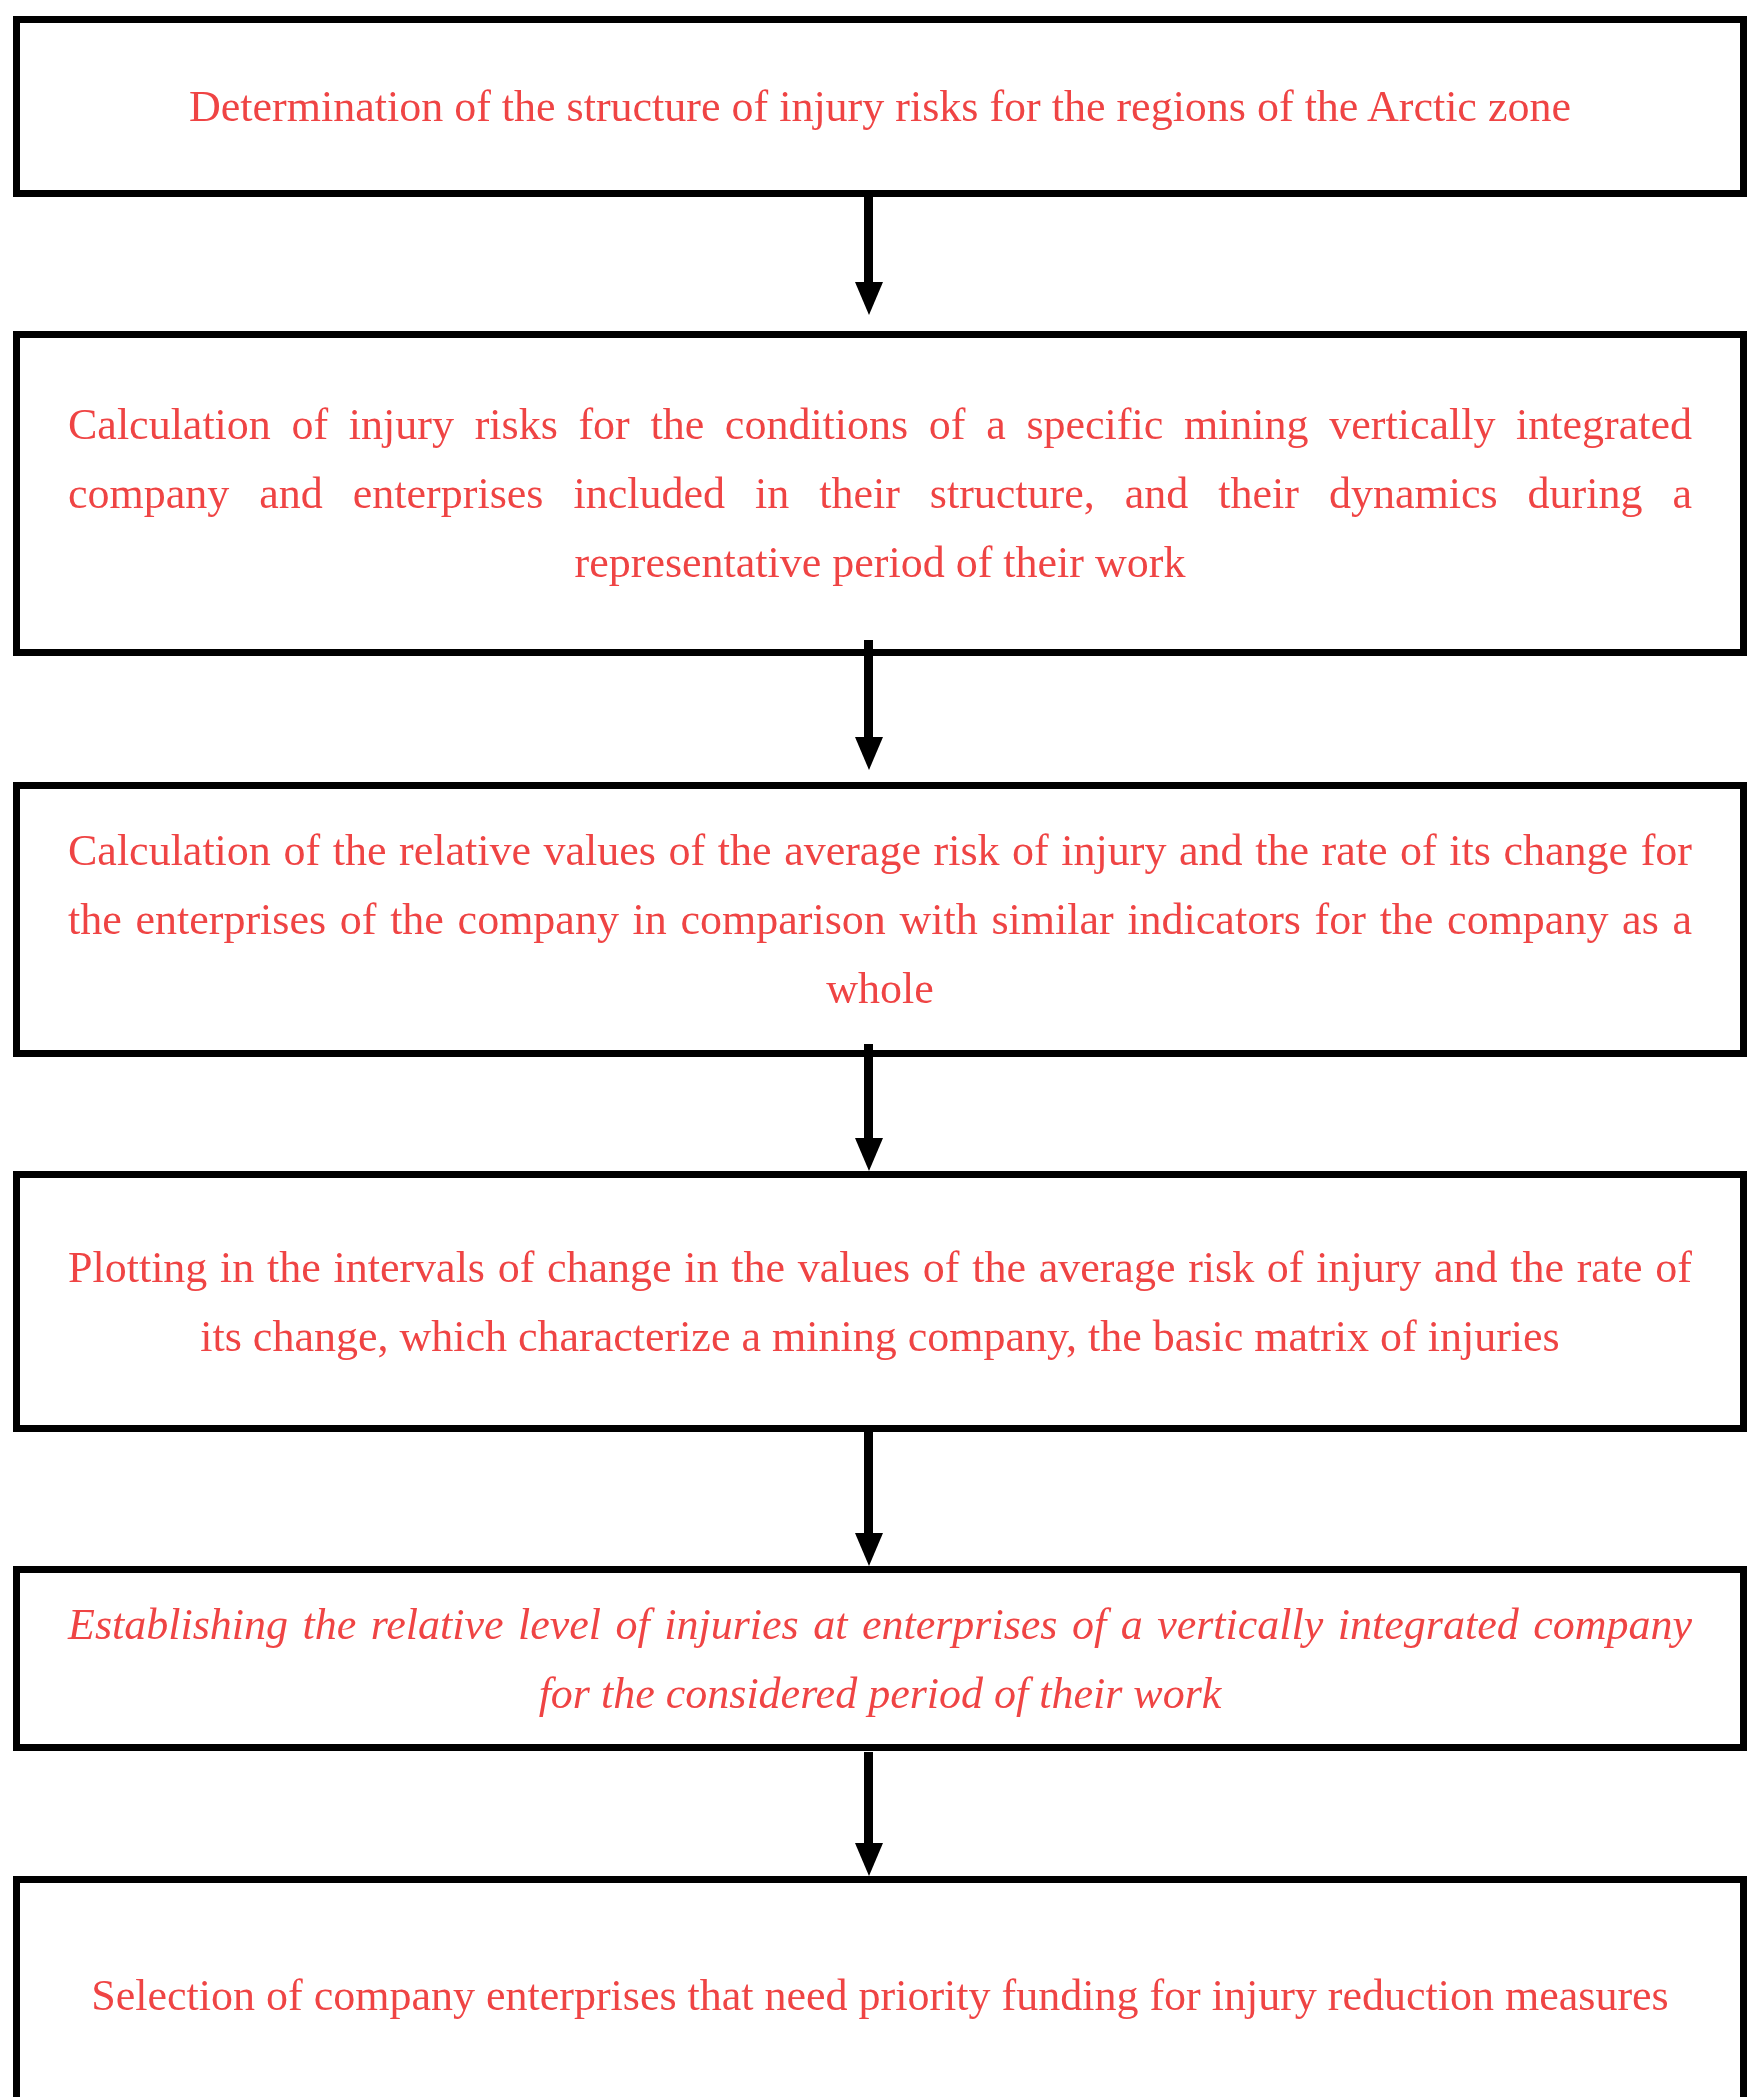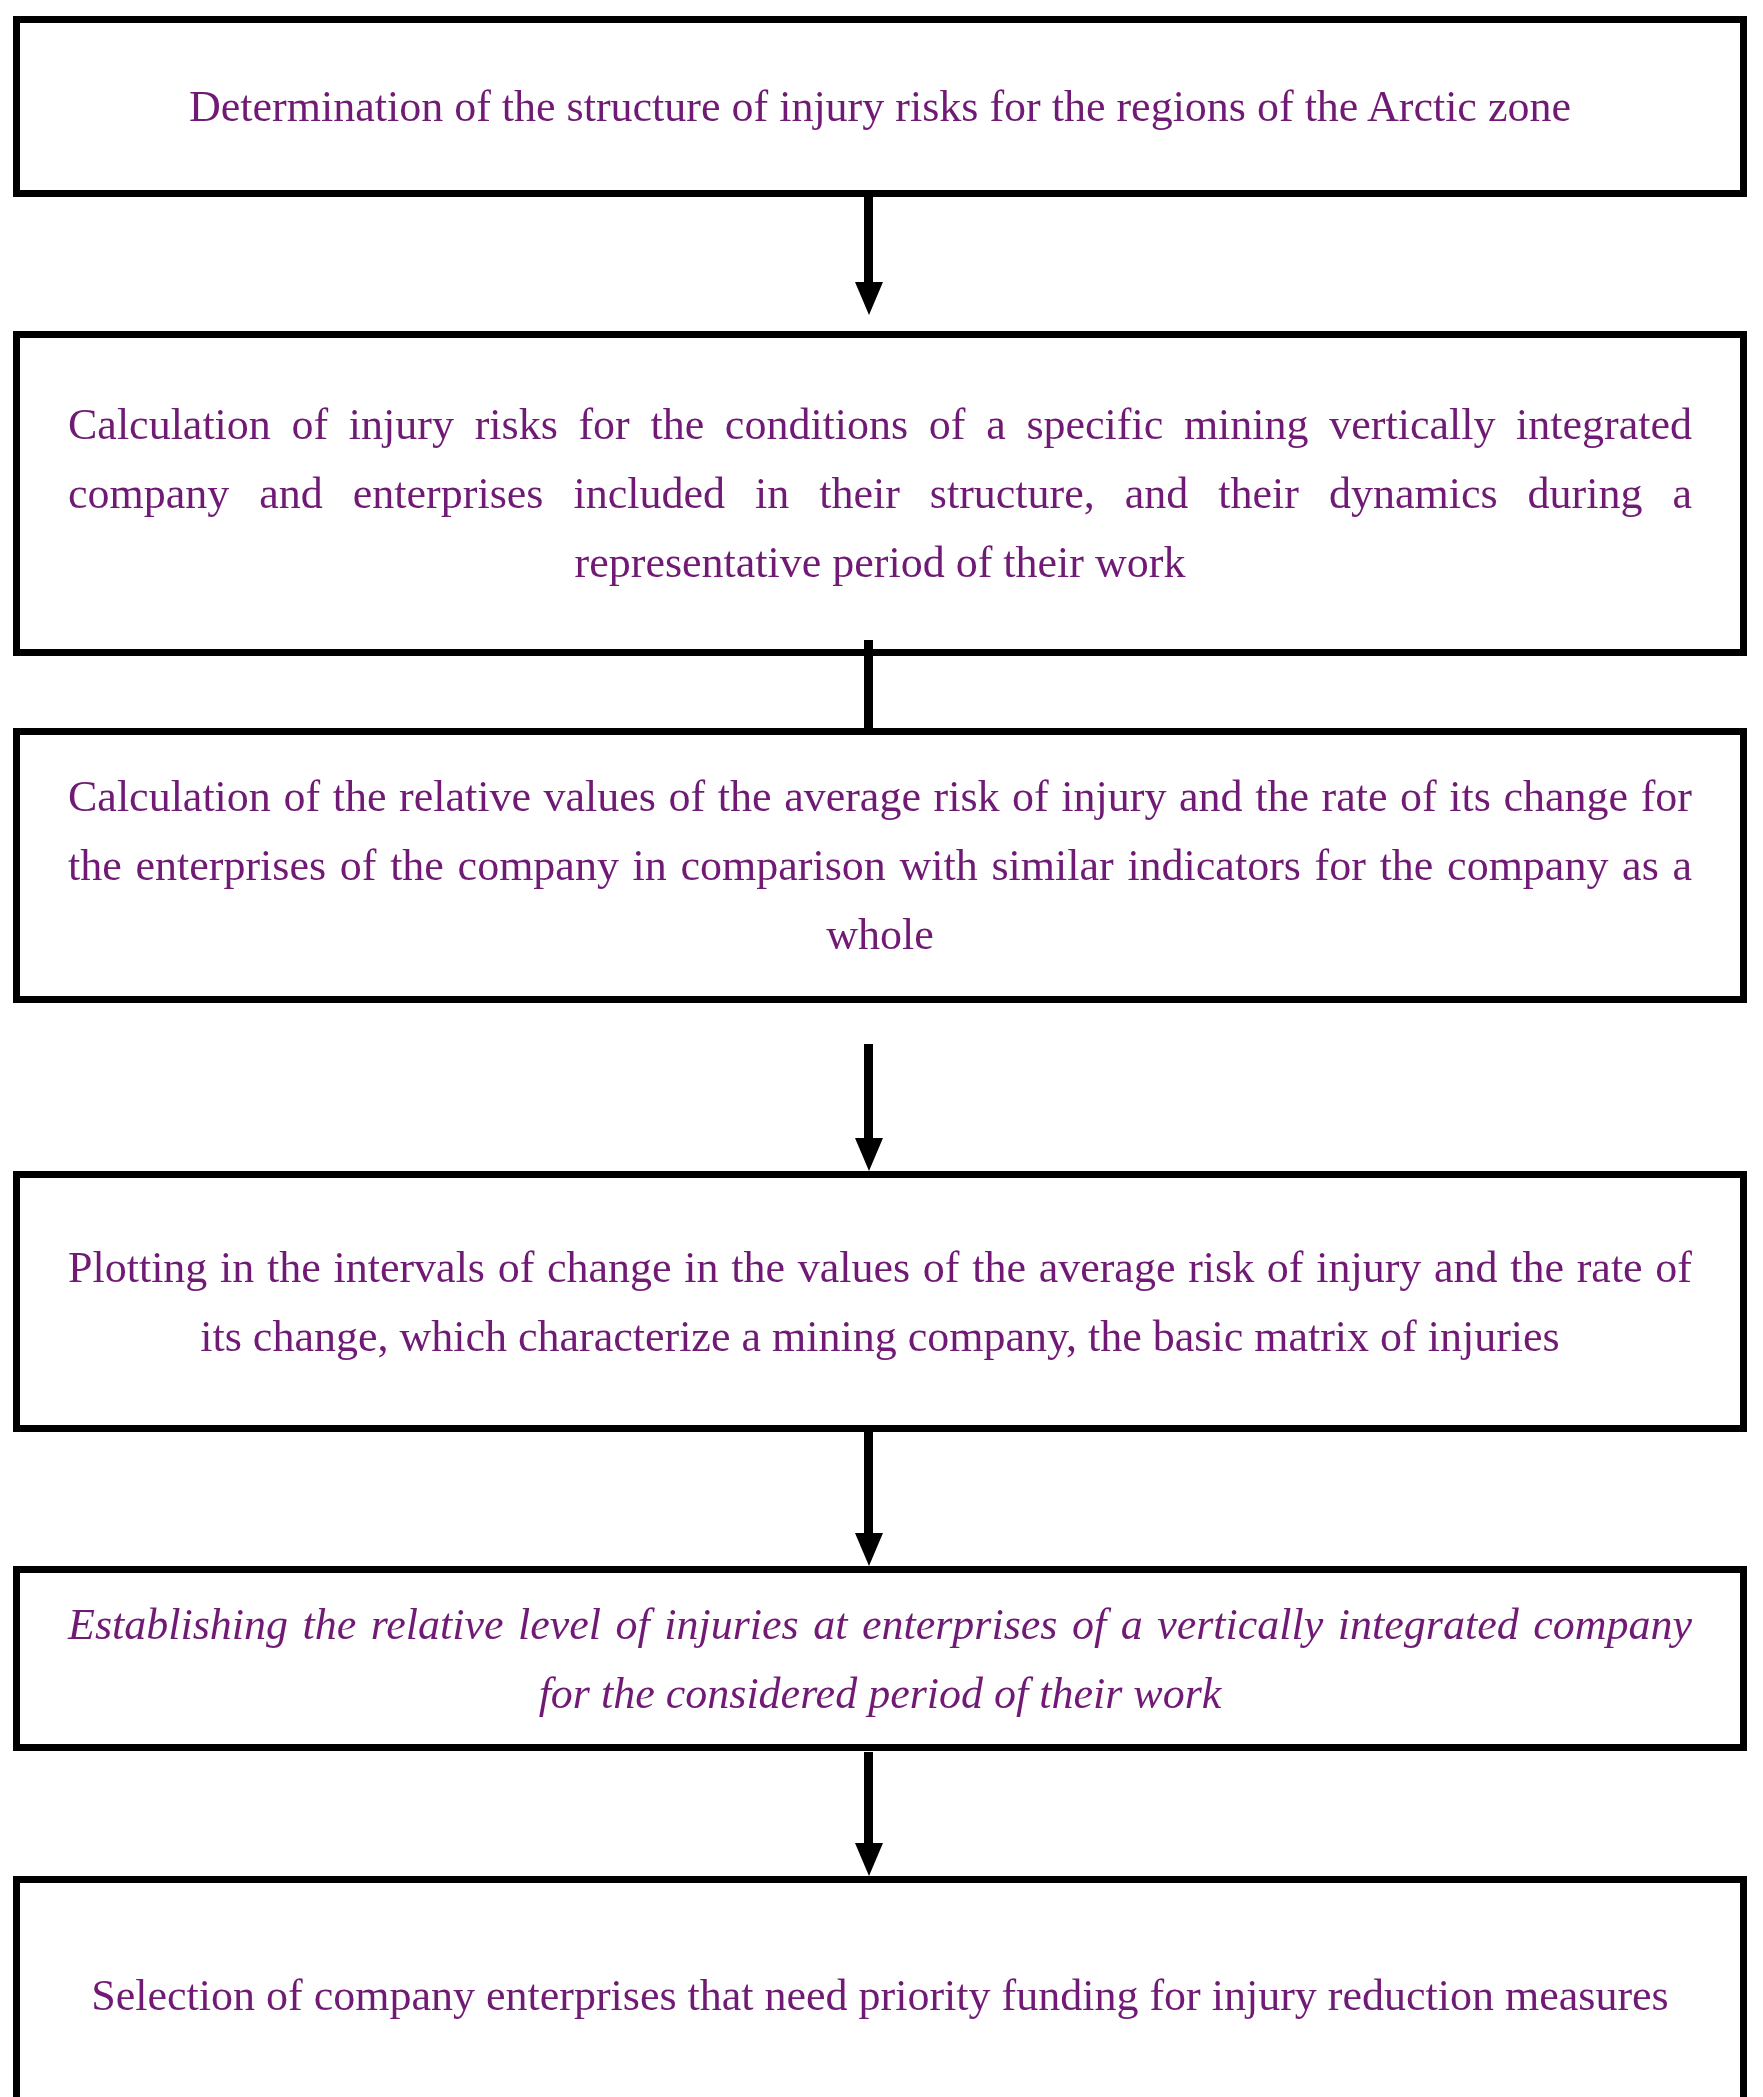--- a/index.html
+++ b/index.html
@@ -27,25 +27,25 @@
     justify-content: center;
     padding: 5.5px 48px;
   }
   .box .step-text {
     display: block;
     width: 100%;
     font-size: 44px;
     line-height: 69px;
     text-align: justify;
     text-align-last: center;
-    color: #701a75;
+    color: #ef4444;
   }
   .box1 { top: 16px;   height: 181px; }
   .box2 { top: 315px;  height: 325px; margin-top: 16px; }
-  .box3 { top: 728px; height: 275px; }
+  .box3 { top: 782px; height: 275px; }
   .box4 { top: 1171px; height: 261px; font-family: Liberation Serif, serif; }
   .box5 { top: 1566px; height: 185px; font-style: italic; }
   .box6 { top: 1876px; height: 239px; }
 
   .arrow {
     position: absolute;
     left: 854px;
     width: 29px;
     display: flex;
     flex-direction: column;

